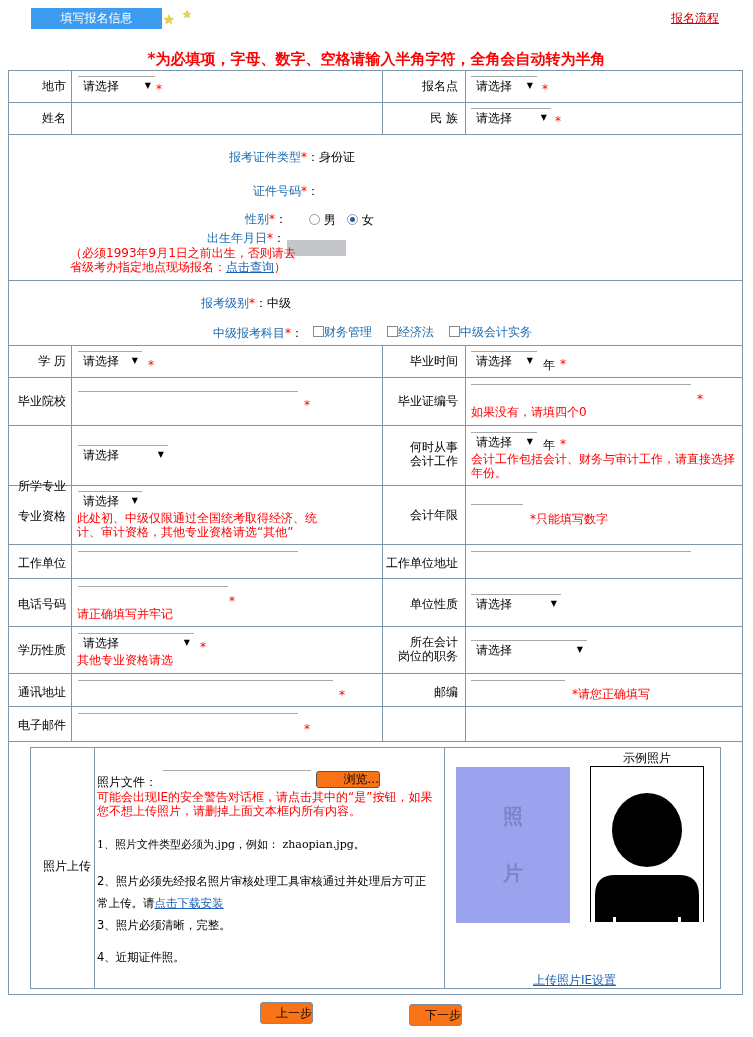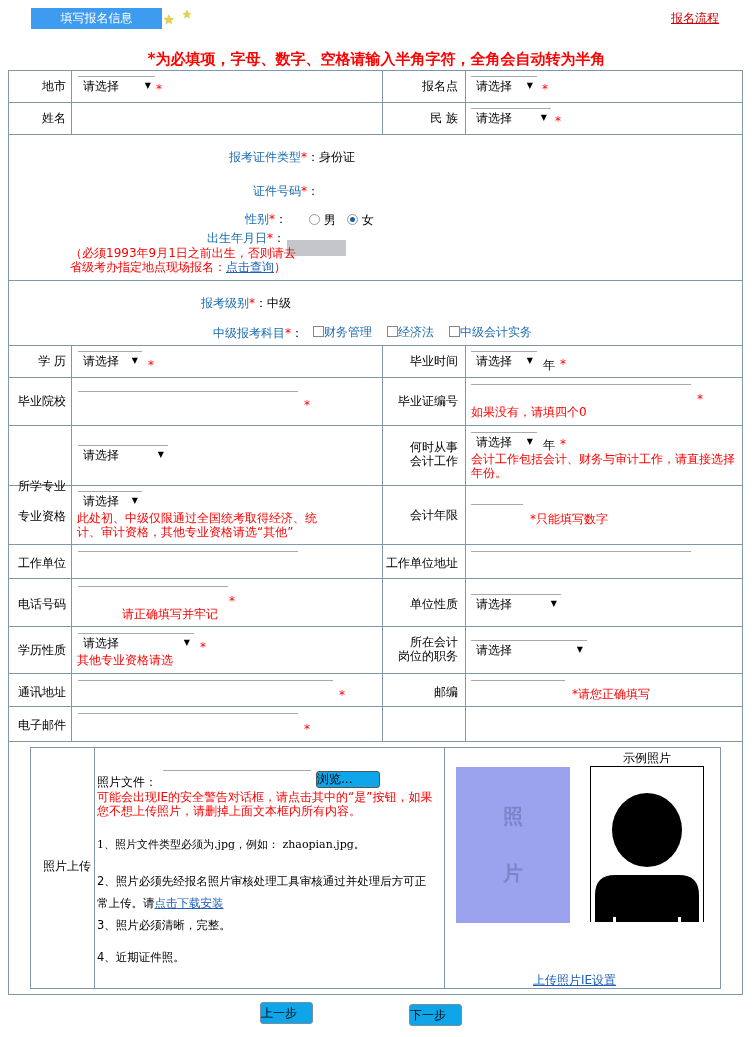--- a/index.html
+++ b/index.html
@@ -29,21 +29,21 @@
   .radio {
     display: inline-block; width: 11px; height: 11px; border-radius: 50%; border: 1px solid #999;
     background: #fff; vertical-align: -1px; position: relative;
   }
   .radio.on::after {
     content: ""; position: absolute; left: 2px; top: 2px; width: 5px; height: 5px; border-radius: 50%; background: #1b5fa5;
   }
   .cb { display: inline-block; width: 11px; height: 11px; border: 1px solid #888; background: #fff; vertical-align: -1px; }
   .link { color: #1a5fb4; text-decoration: underline; cursor: pointer; }
   .btn {
-    border: 1px solid #7a8ea3; border-radius: 3px; background: #0ea5e9; font-size: 12px; text-align: left;
+    border: 1px solid #7a8ea3; border-radius: 3px; background: #f97316; font-size: 12px; text-align: right;
     line-height: 20px; cursor: pointer;
   }
   .photo-placeholder {
     background: #9ba3ef; color: #7b84c8; font-weight: bold; font-size: 20px; text-align: center;
   }
   .mono { font-family: "DejaVu Serif", "Liberation Serif", serif; font-size: 11px; }
 </style>
 </head>
 <body>
 
@@ -198,21 +198,21 @@
 <div class="abs note" style="left:530px;top:512px;">*只能填写数字</div>
 
 <div class="abs label" style="left:10px;top:555px;width:56px;">工作单位</div>
 <div class="abs inputline" style="left:78px;top:551px;width:220px;"></div>
 <div class="abs label" style="left:385px;top:555px;width:73px;">工作单位地址</div>
 <div class="abs inputline" style="left:471px;top:551px;width:220px;"></div>
 
 <div class="abs label" style="left:10px;top:596px;width:56px;">电话号码</div>
 <div class="abs inputline" style="left:78px;top:586px;width:150px;"></div>
 <span class="abs red" style="left:229px;top:594px;">*</span>
-<div class="abs note" style="left:77px;top:607px;margin-left:45px;">请正确填写并牢记</div>
+<div class="abs note" style="left:77px;top:607px;">请正确填写并牢记</div>
 
 <div class="abs label" style="left:385px;top:596px;width:73px;">单位性质</div>
 <div class="abs sel" style="left:471px;top:594px;width:90px;">
   <span>请选择</span>
   <span class="arr">▼</span>
 </div>
 
 <div class="abs label" style="left:10px;top:642px;width:56px;">学历性质</div>
 <div class="abs sel" style="left:78px;top:633px;width:116px;">
   <span>请选择</span>

